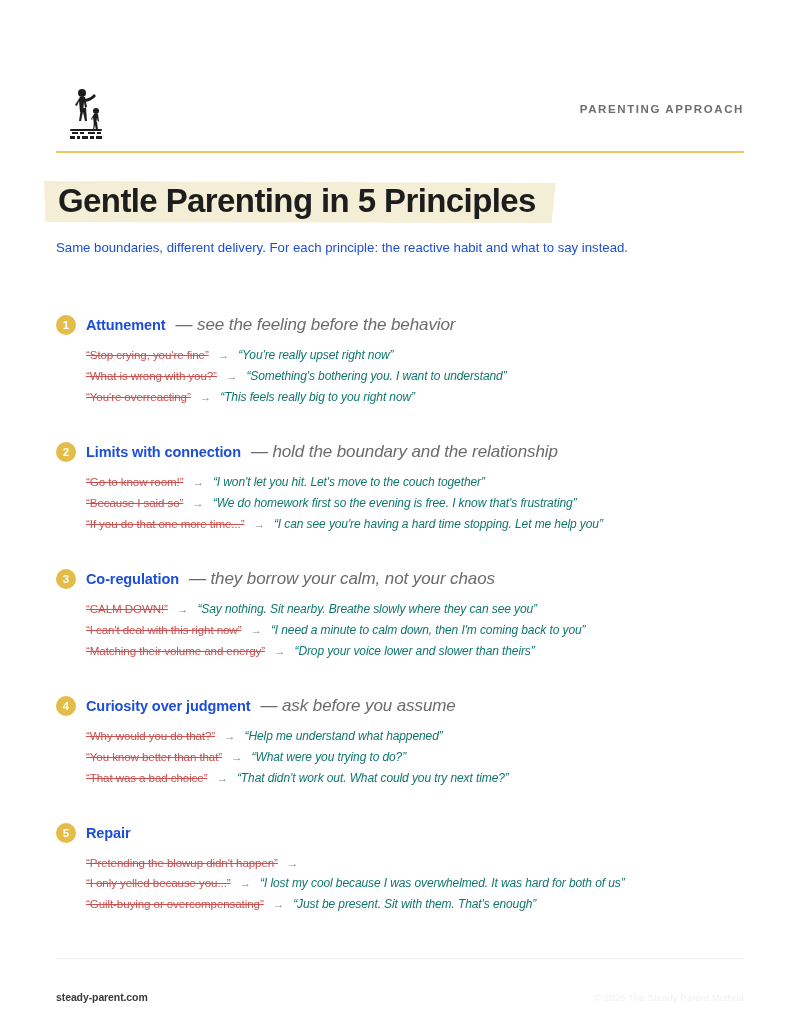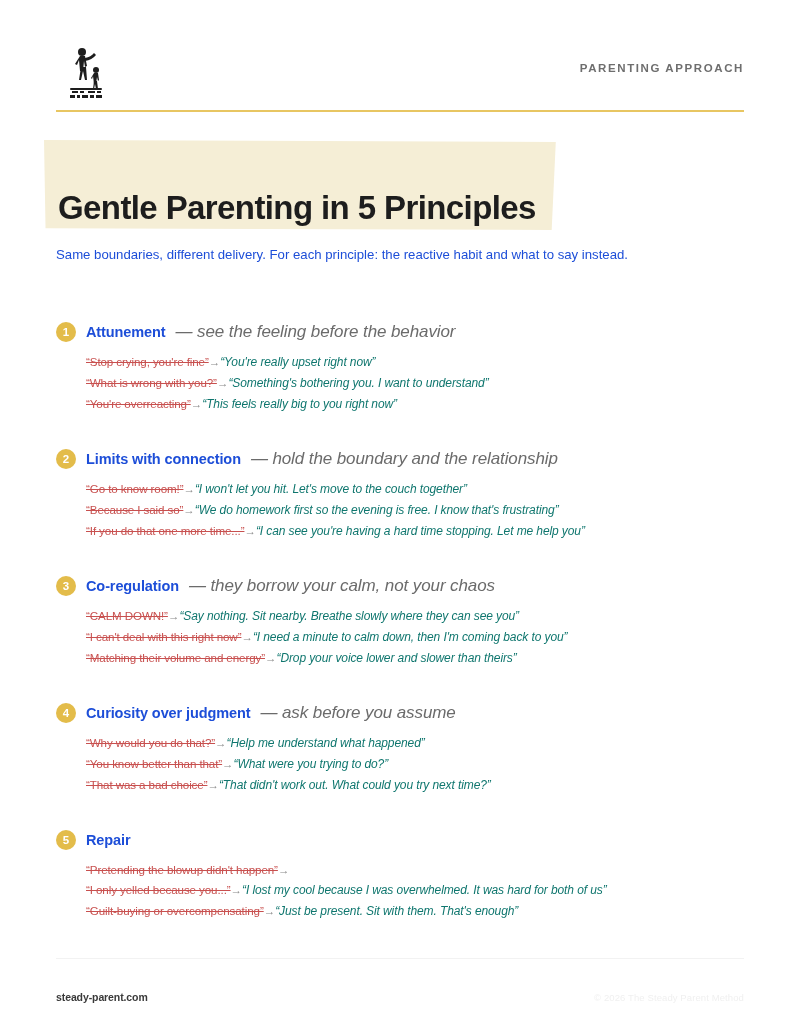--- a/index.html
+++ b/index.html
@@ -25,20 +25,21 @@
     overflow: hidden;
   }
 
   
   .header {
     display: flex;
     align-items: flex-start;
     justify-content: space-between;
     padding-top: 44px;
     height: 62px;
+    margin-top: 41px;
   }
   .logo {
     width: 62px;
     height: 56px;
     position: relative;
     flex: 0 0 auto;
   }
   .logo svg { display:block; }
   .kicker {
     font-size: 11.5px;
@@ -75,21 +76,20 @@
   .title {
     position: relative;
     z-index: 1;
     font-size: 33px;
     font-weight: bold;
     letter-spacing: -0.6px;
     color: #1d1d1d;
     line-height: 1.18;
     padding: 3px 4px 4px 2px;
     white-space: nowrap;
-    margin-top: 48px;
   }
   .subtitle {
     margin-top: 14px;
     font-size: 13.2px;
     color: #1d4ed8;
     line-height: 1.4;
   }
 
   
   .principles {
@@ -129,20 +129,21 @@
     font-style: italic;
     color: #6b6b6b;
     letter-spacing: -0.1px;
   }
   .p-rows {
     padding-left: 30px;
   }
   .row {
     display: flex;
     align-items: baseline;
+    gap: 9px;
     margin-bottom: 7px;
     white-space: nowrap;
   }
   .bad {
     font-size: 11.6px;
     color: #c8504f;
     text-decoration: line-through;
     text-decoration-color: #c8504f;
     text-decoration-thickness: 1px;
     letter-spacing: -0.1px;

